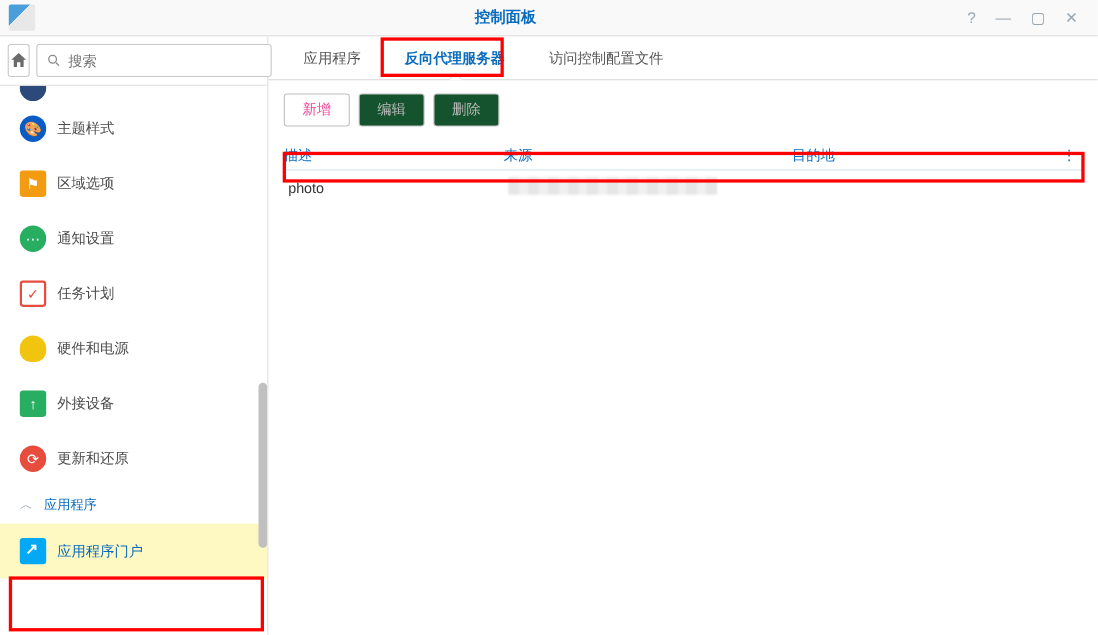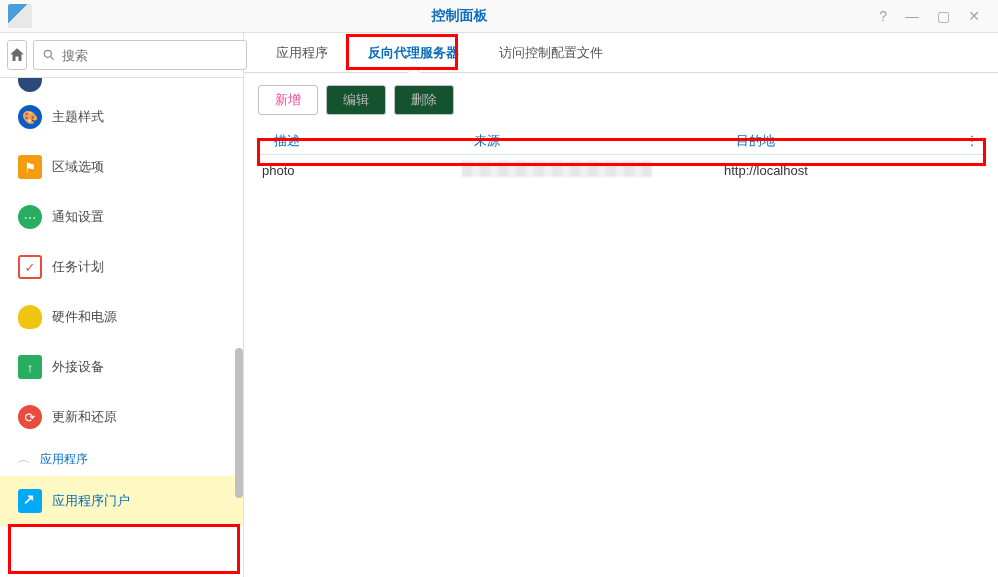--- a/index.html
+++ b/index.html
@@ -45,21 +45,21 @@
     .tab { padding: 10px 20px; cursor: pointer; color: #555; font-size: 13px; position: relative; }
     .tab.active { color: #0a6cbd; font-weight: bold; }
     .tab.active::after { content: ''; position: absolute; bottom: -1px; left: 50%; transform: translateX(-50%); width: 0; height: 0; border-left: 6px solid transparent; border-right: 6px solid transparent; border-bottom: 6px solid #fff; filter: drop-shadow(0 -1px 0 #d9d9d9); }
     
     .toolbar { display: flex; gap: 8px; padding: 12px 14px; }
     .btn { padding: 5px 16px; border: 1px solid #c0c0c0; border-radius: 3px; background: #fff; cursor: pointer; font-size: 13px; color: #ec4899; }
     .btn:disabled { color: #bbb; cursor: default; background: #14532d; }
     
     .table { flex: 1; margin: 0 14px; }
     .thead { display: flex; border-bottom: 1px solid #d6e4f0; height: 28px; align-items: center; }
-    .th { color: #0a6cbd; font-size: 13px; padding-left: 16px; }
+    .th { color: #0a6cbd; font-size: 13px; padding-left: 0; }
     .th-desc { width: 200px; }
     .th-src { width: 262px; }
     .th-dst { flex: 1; }
     .th-more { width: 24px; text-align: center; color: #0a6cbd; cursor: pointer; }
     .trow { display: flex; height: 30px; align-items: center; }
     .td { padding-left: 4px; font-size: 13px; color: #333; }
     .td-desc { width: 200px; }
     .td-src { width: 262px; }
     .td-src-blur { display: inline-block; width: 190px; height: 16px; background: repeating-linear-gradient(90deg, #e6e6e6 0 10px, #f0f0f0 10px 18px); filter: blur(1px); }
     .td-dst { flex: 1; }
@@ -179,21 +179,20 @@
     <div class="table">
       <div class="thead">
         <div class="th th-desc">描述</div>
         <div class="th th-src">来源</div>
         <div class="th th-dst">目的地</div>
         <div class="th-more">⋮</div>
       </div>
       <div class="trow">
         <div class="td td-desc">photo</div>
         <div class="td td-src"><span class="td-src-blur"></span></div>
-        <div class="td td-dst">http://localhost</div>
       </div>
     </div>
   </div>
 </div>
 
 <div class="hl-box" style="left:346px; top:34px; width:112px; height:36px;"></div>
 <div class="hl-box" style="left:257px; top:138px; width:729px; height:28px;"></div>
 <div class="hl-box" style="left:8px; top:524px; width:232px; height:50px;"></div>
 
 </body></html>

